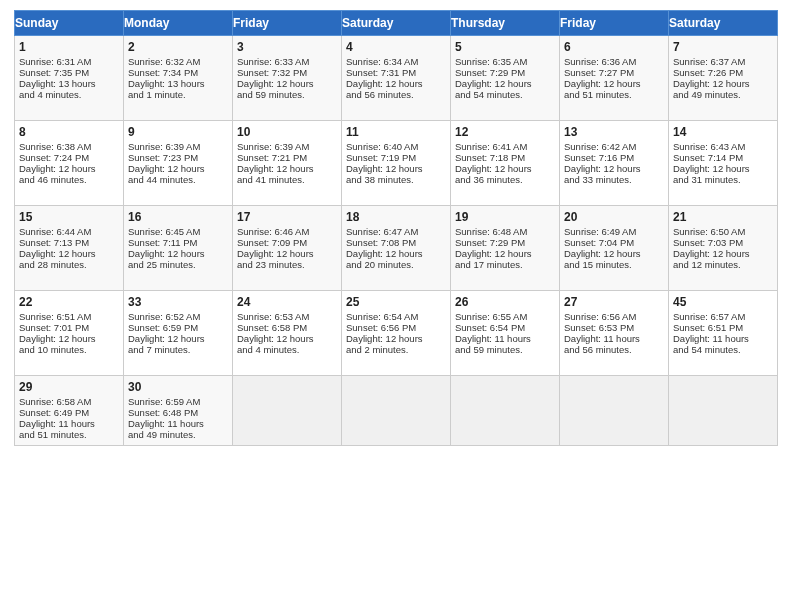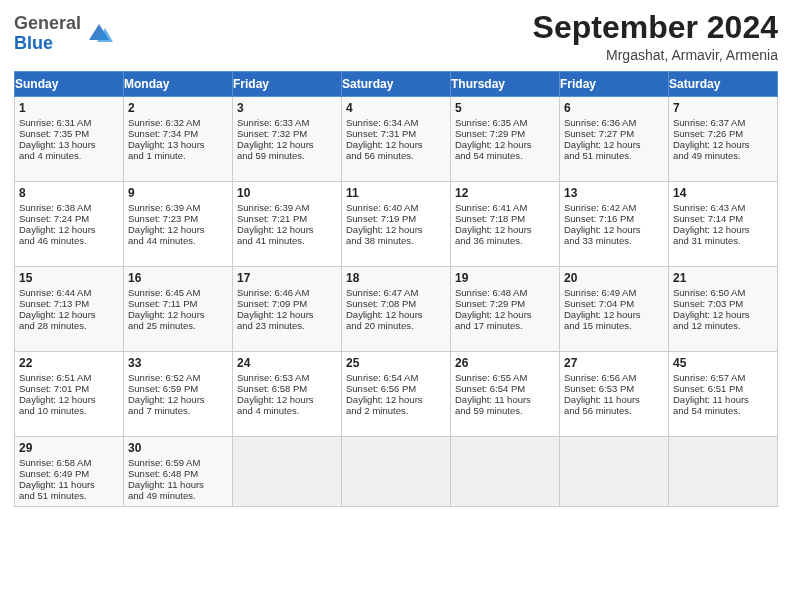--- a/index.html
+++ b/index.html
@@ -92,38 +92,20 @@
       background: #f0f0f0 !important;
     }
     .last-row td {
       height: 70px;
     }
   </style>
 </head>
 <body>
 
 <div class="container">
-  <div class="header">
-    <div class="logo">
-      <div>
-        <div class="logo-text">
-          <span class="logo-general">General</span><br>
-          <span class="logo-blue">Blue</span>
-        </div>
-      </div>
-      <svg class="logo-icon" viewBox="0 0 28 28">
-        <polygon points="14,4 24,20 4,20" fill="#1a6bbf" opacity="0.85"></polygon>
-        <polygon points="20,8 28,22 12,22" fill="#2a8de0" opacity="0.7"></polygon>
-      </svg>
-    </div>
-    <div class="title-block">
-      <div class="month-title">September 2024</div>
-      <div class="subtitle">Mrgashat, Armavir, Armenia</div>
-    </div>
-  </div>
 
   <table class="calendar">
     <thead>
       <tr>
       <th>Sunday</th>
           <th>Monday</th>
           <th>Friday</th>
           <th>Saturday</th>
           <th>Thursday</th>
           <th>Friday</th>

